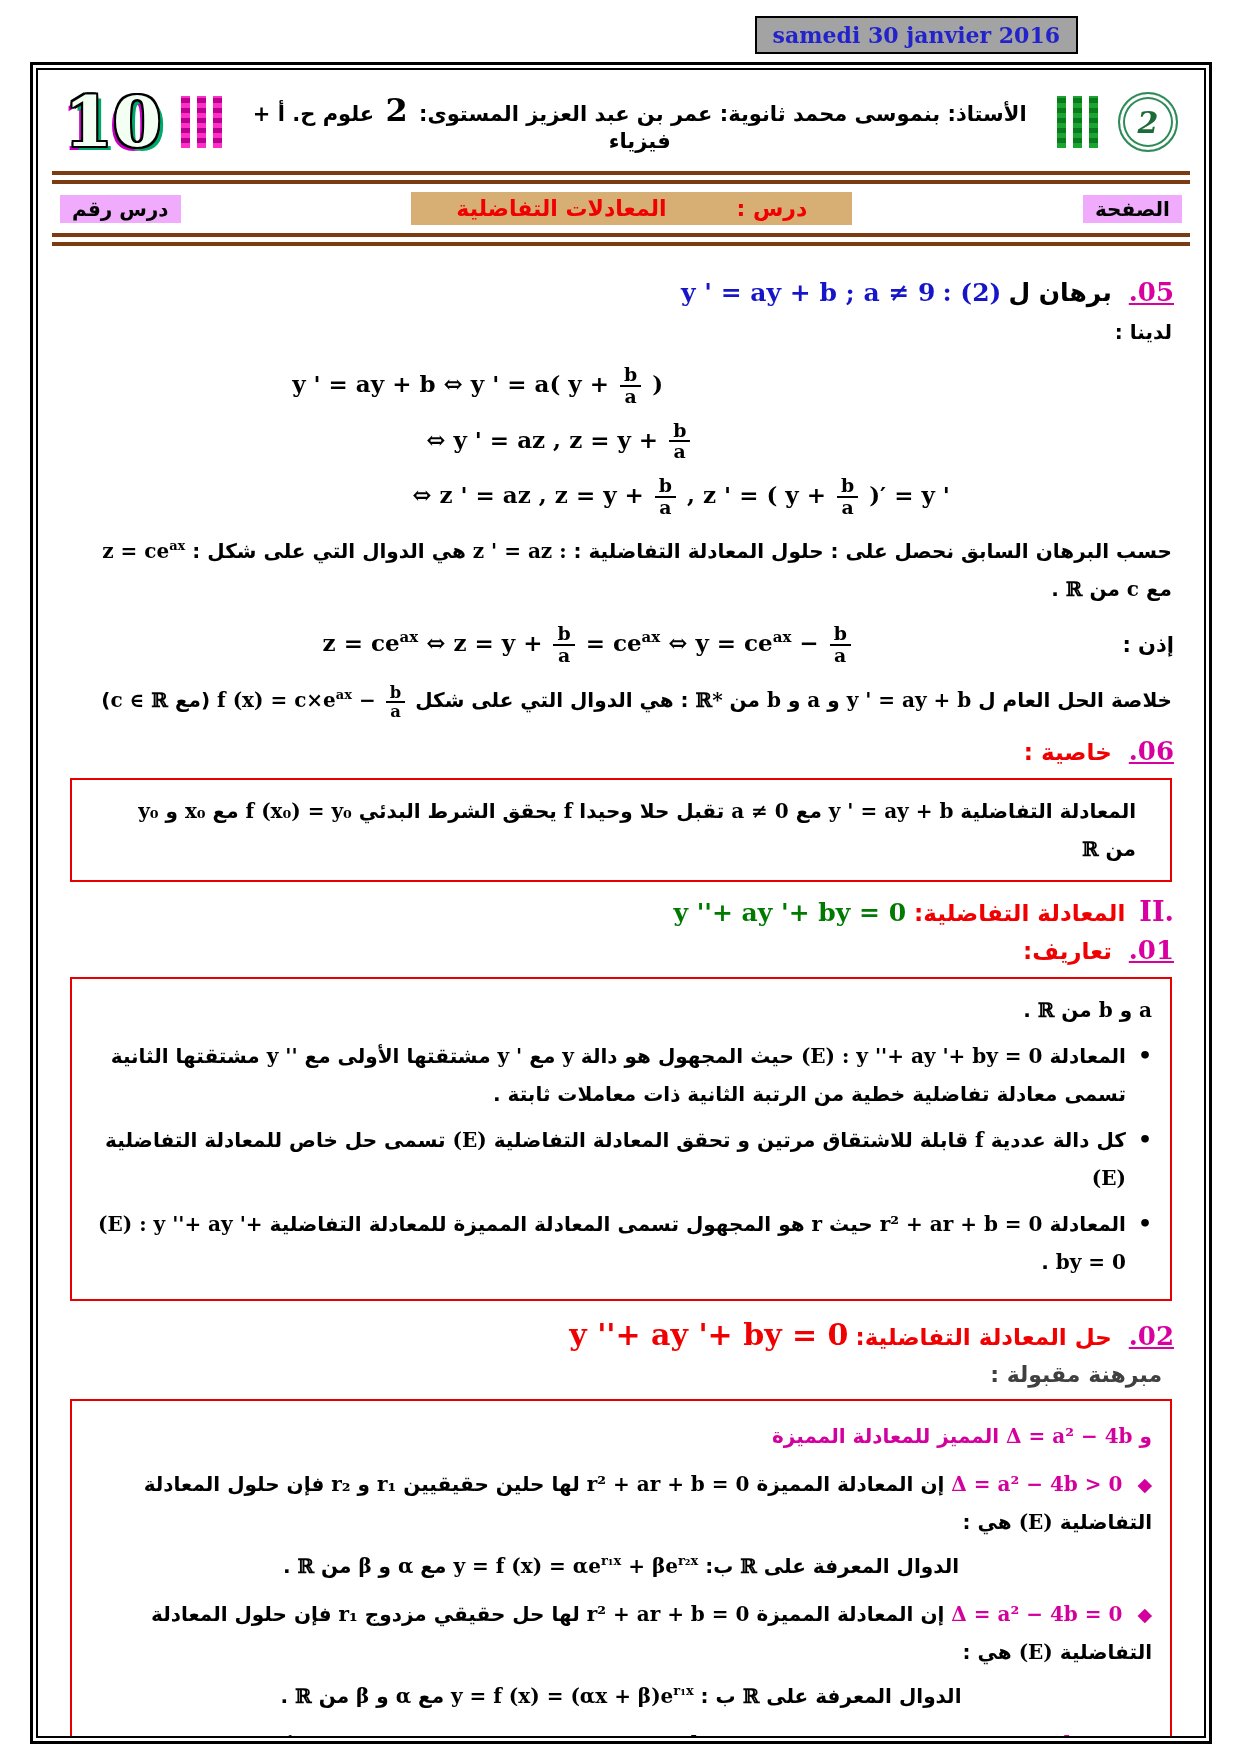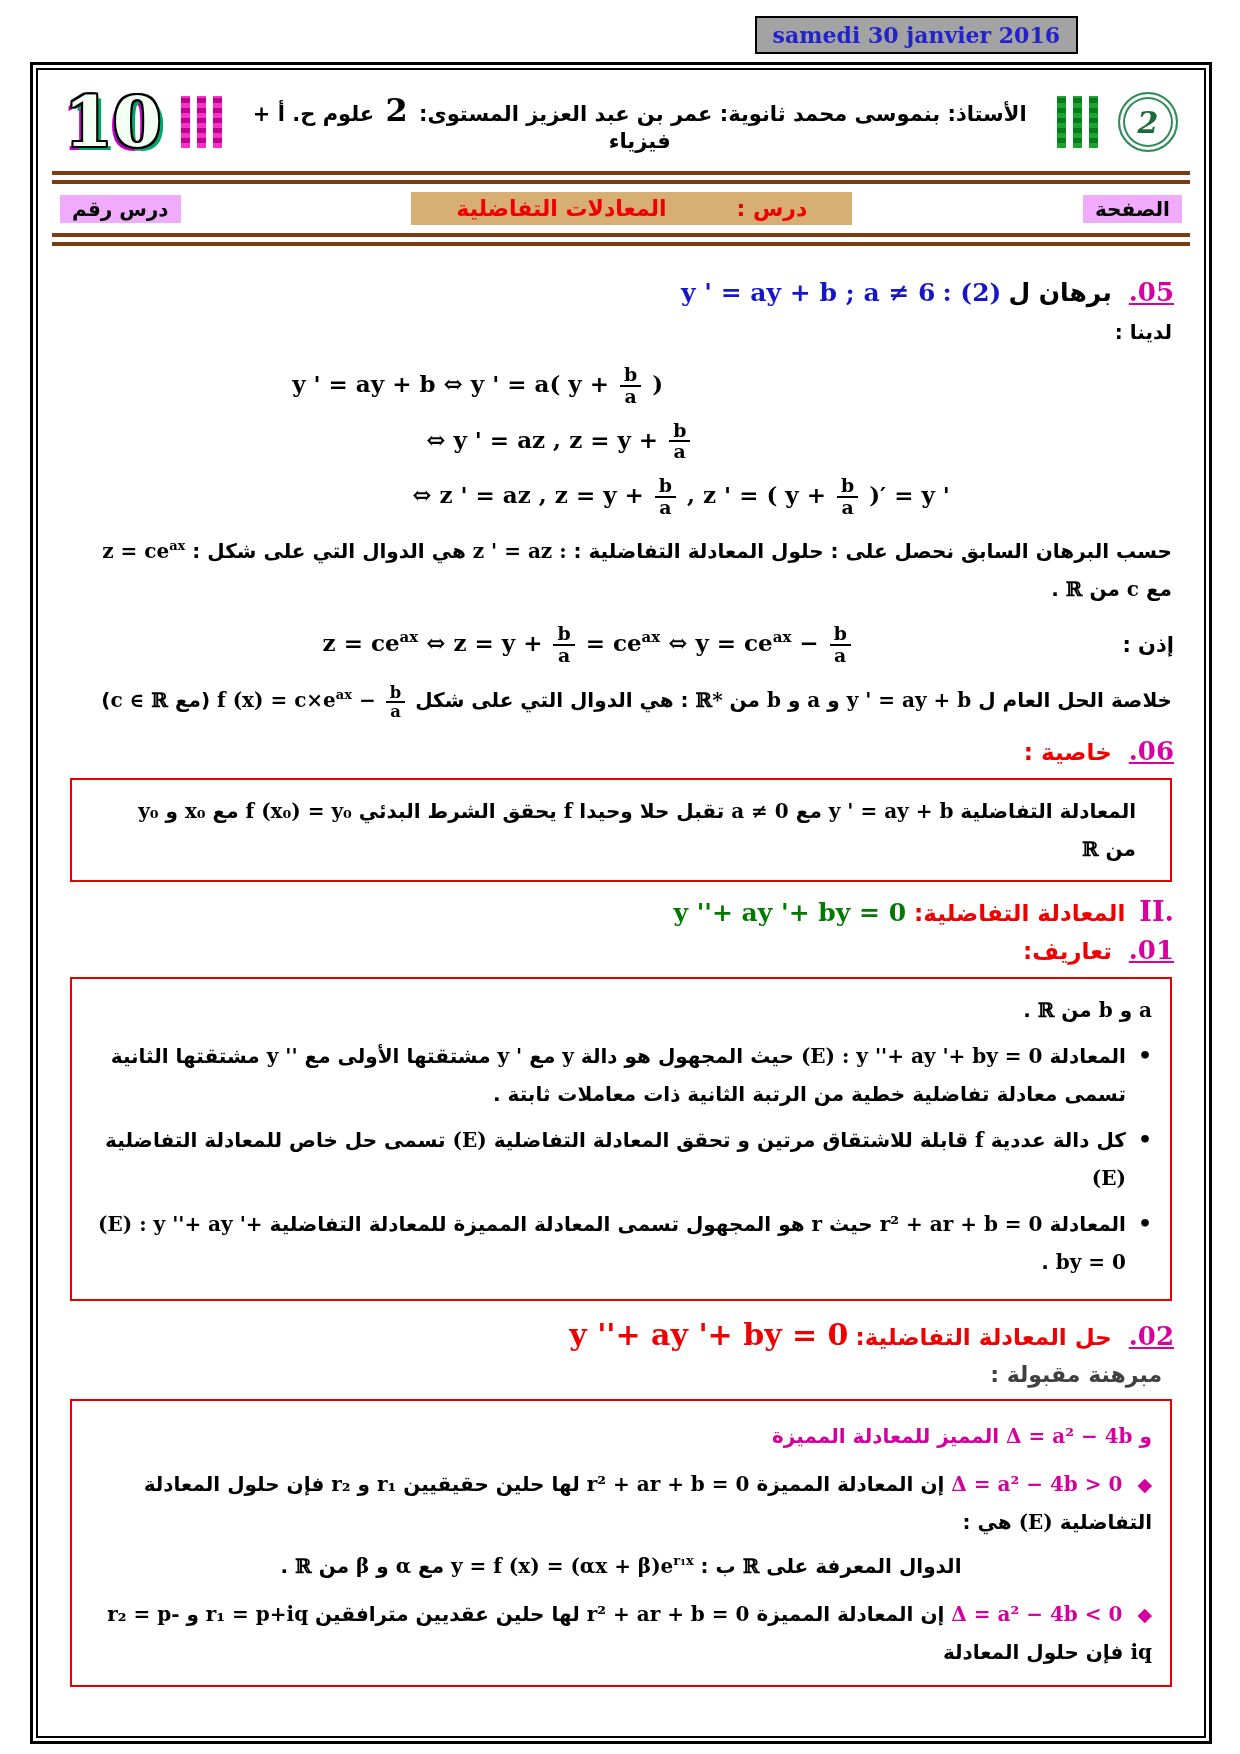--- a/index.html
+++ b/index.html
@@ -126,21 +126,21 @@
         <span class="yellow-label">الصفحة</span>
       </div>
       <div class="brown-rule"></div>
     </div>
 
     <div class="content">
 
       <div class="sec-heading">
         <span class="sec-num">.05</span>
         <span class="big-math" style="font-family:'DejaVu Sans',sans-serif;">برهان ل</span>
-        <span class="m blue big-math" dir="ltr">y ' = ay + b  ;  a ≠ 6</span>
+        <span class="m blue big-math" dir="ltr">y ' = ay + b  ;  a ≠ 9</span>
         <span class="m blue big-math" dir="ltr">: (2)</span>
       </div>
       <p class="para" style="margin:4px 2px;">لدينا :</p>
 
       <div class="eq-block">
         <div class="eq">y ' = ay + b ⇔ y ' = a( y + <span class="frac">
               <span class="fn">b</span>
               <span class="fd">a</span>
             </span> )</div>
         <div class="eq indent1">⇔ y ' = az  ,  z = y + <span class="frac">
@@ -216,21 +216,27 @@
       <p class="theorem-label">مبرهنة مقبولة :</p>
 
       <div class="red-box">
         <p class="delta-line magenta">و <span class="m" dir="ltr">Δ = a² − 4b</span> المميز للمعادلة المميزة</p>
 
         <p class="case">
           <span class="case-bullet">◆</span>
           <span class="m magenta" dir="ltr">Δ = a² − 4b &gt; 0</span>
           <span>إن المعادلة المميزة <span class="m" dir="ltr">r² + ar + b = 0</span> لها حلين حقيقيين <span class="m" dir="ltr">r₁</span> و <span class="m" dir="ltr">r₂</span> فإن حلول المعادلة التفاضلية <span class="m" dir="ltr">(E)</span> هي :</span>
         </p>
-
+        <p class="sol-center">الدوال المعرفة على <span class="m" dir="ltr">ℝ</span> ب: <span class="m" dir="ltr">y = f (x) = αe<sup>r₁x</sup> + βe<sup>r₂x</sup></span>  مع <span class="m" dir="ltr">α</span> و <span class="m" dir="ltr">β</span> من <span class="m" dir="ltr">ℝ</span> .</p>
+
+        <p class="case">
+          <span class="case-bullet">◆</span>
+          <span class="m magenta" dir="ltr">Δ = a² − 4b = 0</span>
+          <span>إن المعادلة المميزة <span class="m" dir="ltr">r² + ar + b = 0</span> لها حل حقيقي مزدوج <span class="m" dir="ltr">r₁</span>  فإن حلول المعادلة التفاضلية <span class="m" dir="ltr">(E)</span> هي :</span>
+        </p>
         <p class="sol-center">الدوال المعرفة على <span class="m" dir="ltr">ℝ</span> ب : <span class="m" dir="ltr">y = f (x) = (αx + β)e<sup>r₁x</sup></span> مع <span class="m" dir="ltr">α</span> و <span class="m" dir="ltr">β</span> من <span class="m" dir="ltr">ℝ</span> .</p>
 
         <p class="case">
           <span class="case-bullet">◆</span>
           <span class="m magenta" dir="ltr">Δ = a² − 4b &lt; 0</span>
           <span>إن المعادلة المميزة <span class="m" dir="ltr">r² + ar + b = 0</span> لها حلين عقديين مترافقين <span class="m" dir="ltr">r₁ = p+iq</span> و <span class="m" dir="ltr">r₂ = p-iq</span> فإن حلول المعادلة</span>
         </p>
 
       </div>
 

